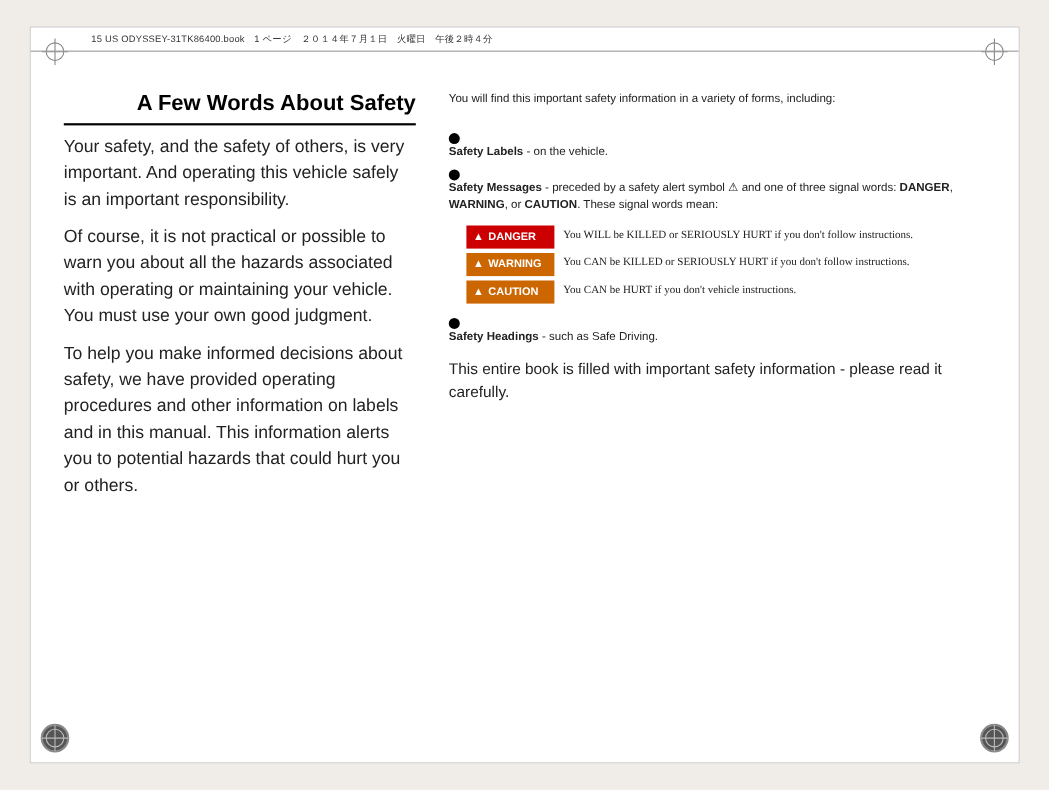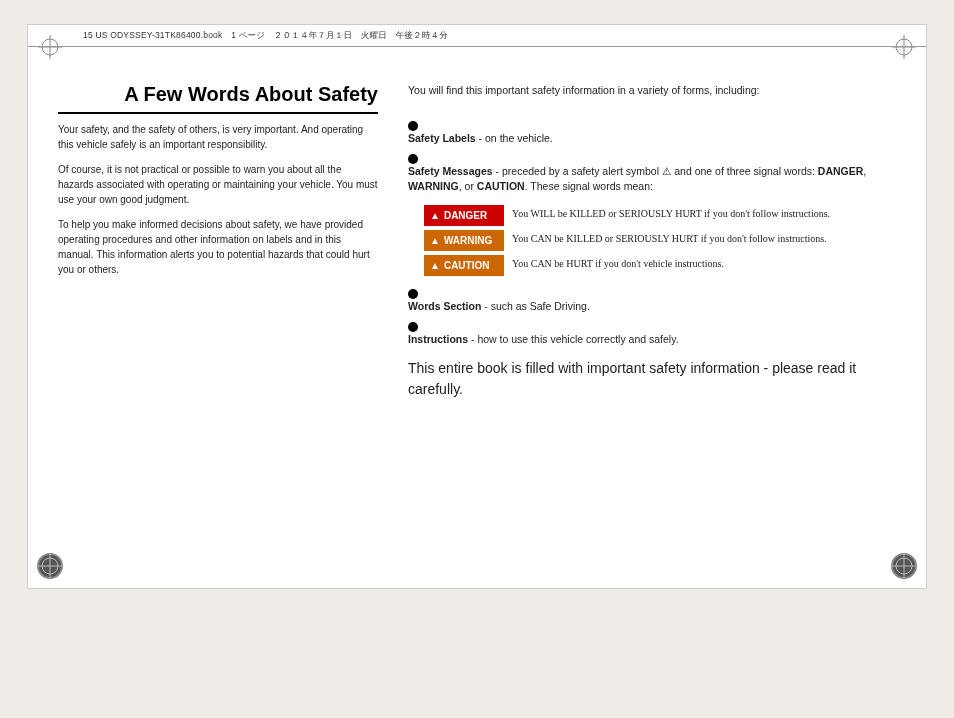--- a/index.html
+++ b/index.html
@@ -7,21 +7,21 @@
     body {
       width: 954px;
       height: 718px;
       background: #f0ede8;
       font-family: Arial, Helvetica, sans-serif;
       overflow: hidden;
     }
 
     .page {
       width: 900px;
-      height: 565px;
+      height: 670px;
       background: #ffffff;
       margin: 24px auto;
       position: relative;
       border: 1px solid #ccc;
       padding: 20px 30px 20px 30px;
     }
 
     
     .corner {
       position: absolute;
@@ -67,21 +67,21 @@
       font-size: 20px;
       font-weight: bold;
       color: #000;
       margin-bottom: 8px;
       border-bottom: 2px solid #000;
       padding-bottom: 6px;
       text-align: right;
     }
 
     .left-col p {
-      font-size: 10px;
+      font-size: 16px;
       color: #222;
       line-height: 1.5;
       margin-bottom: 10px;
     }
 
     
     .right-col {
       flex: 1;
       padding-top: 10px;
       font-size: 10.5px;
@@ -257,25 +257,21 @@
             <span>CAUTION</span>
           </div>
           <div class="warning-text">You CAN be HURT if you don't vehicle instructions.</div>
         </div>
 
       </div>
 
       <ul class="bullet-list">
         <li>
           <span class="bullet-dot"></span>
-          <span><span class="bold">Words Section</span><span> - such as Safe Driving.</span></span>
-        </li>
-        <li>
-          <span class="bullet-dot"></span>
-          <span><span class="bold">Instructions</span><span> - how to use this vehicle correctly and safely.</span></span>
+          <span><span class="bold">Safety Headings</span><span> - such as Safe Driving.</span></span>
         </li>
       </ul>
 
       <p class="footer-text">This entire book is filled with important safety information - please read it carefully.</p>
 
     </div>
   </div>
 
 </div>
 

